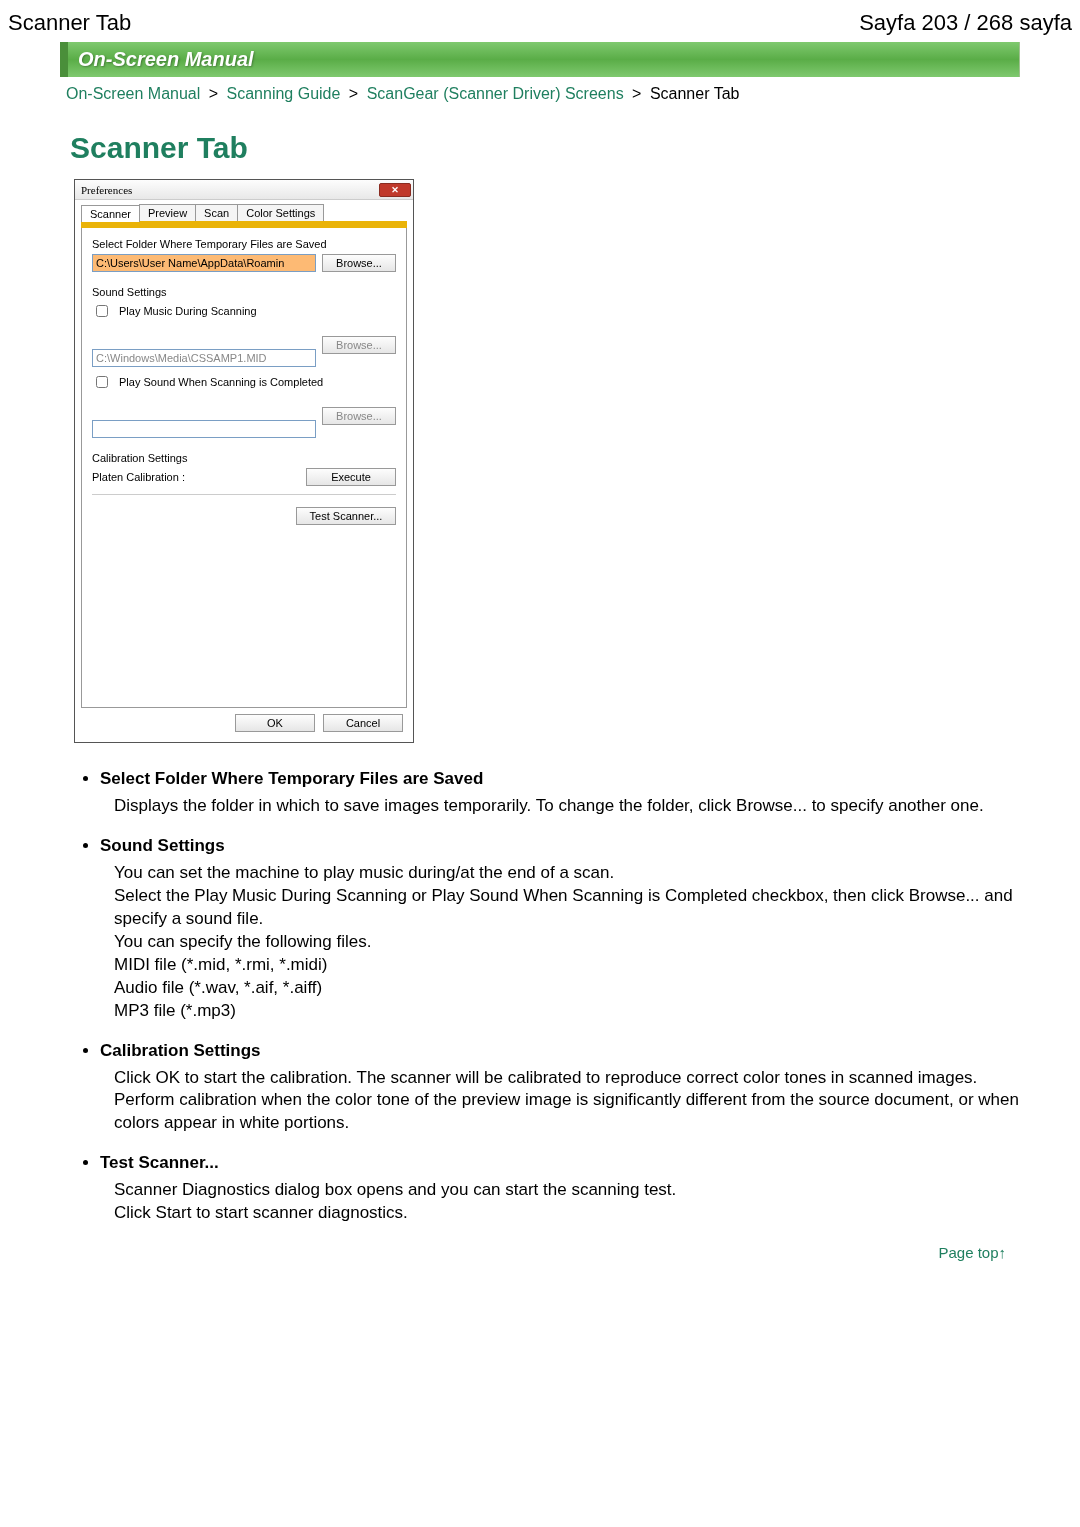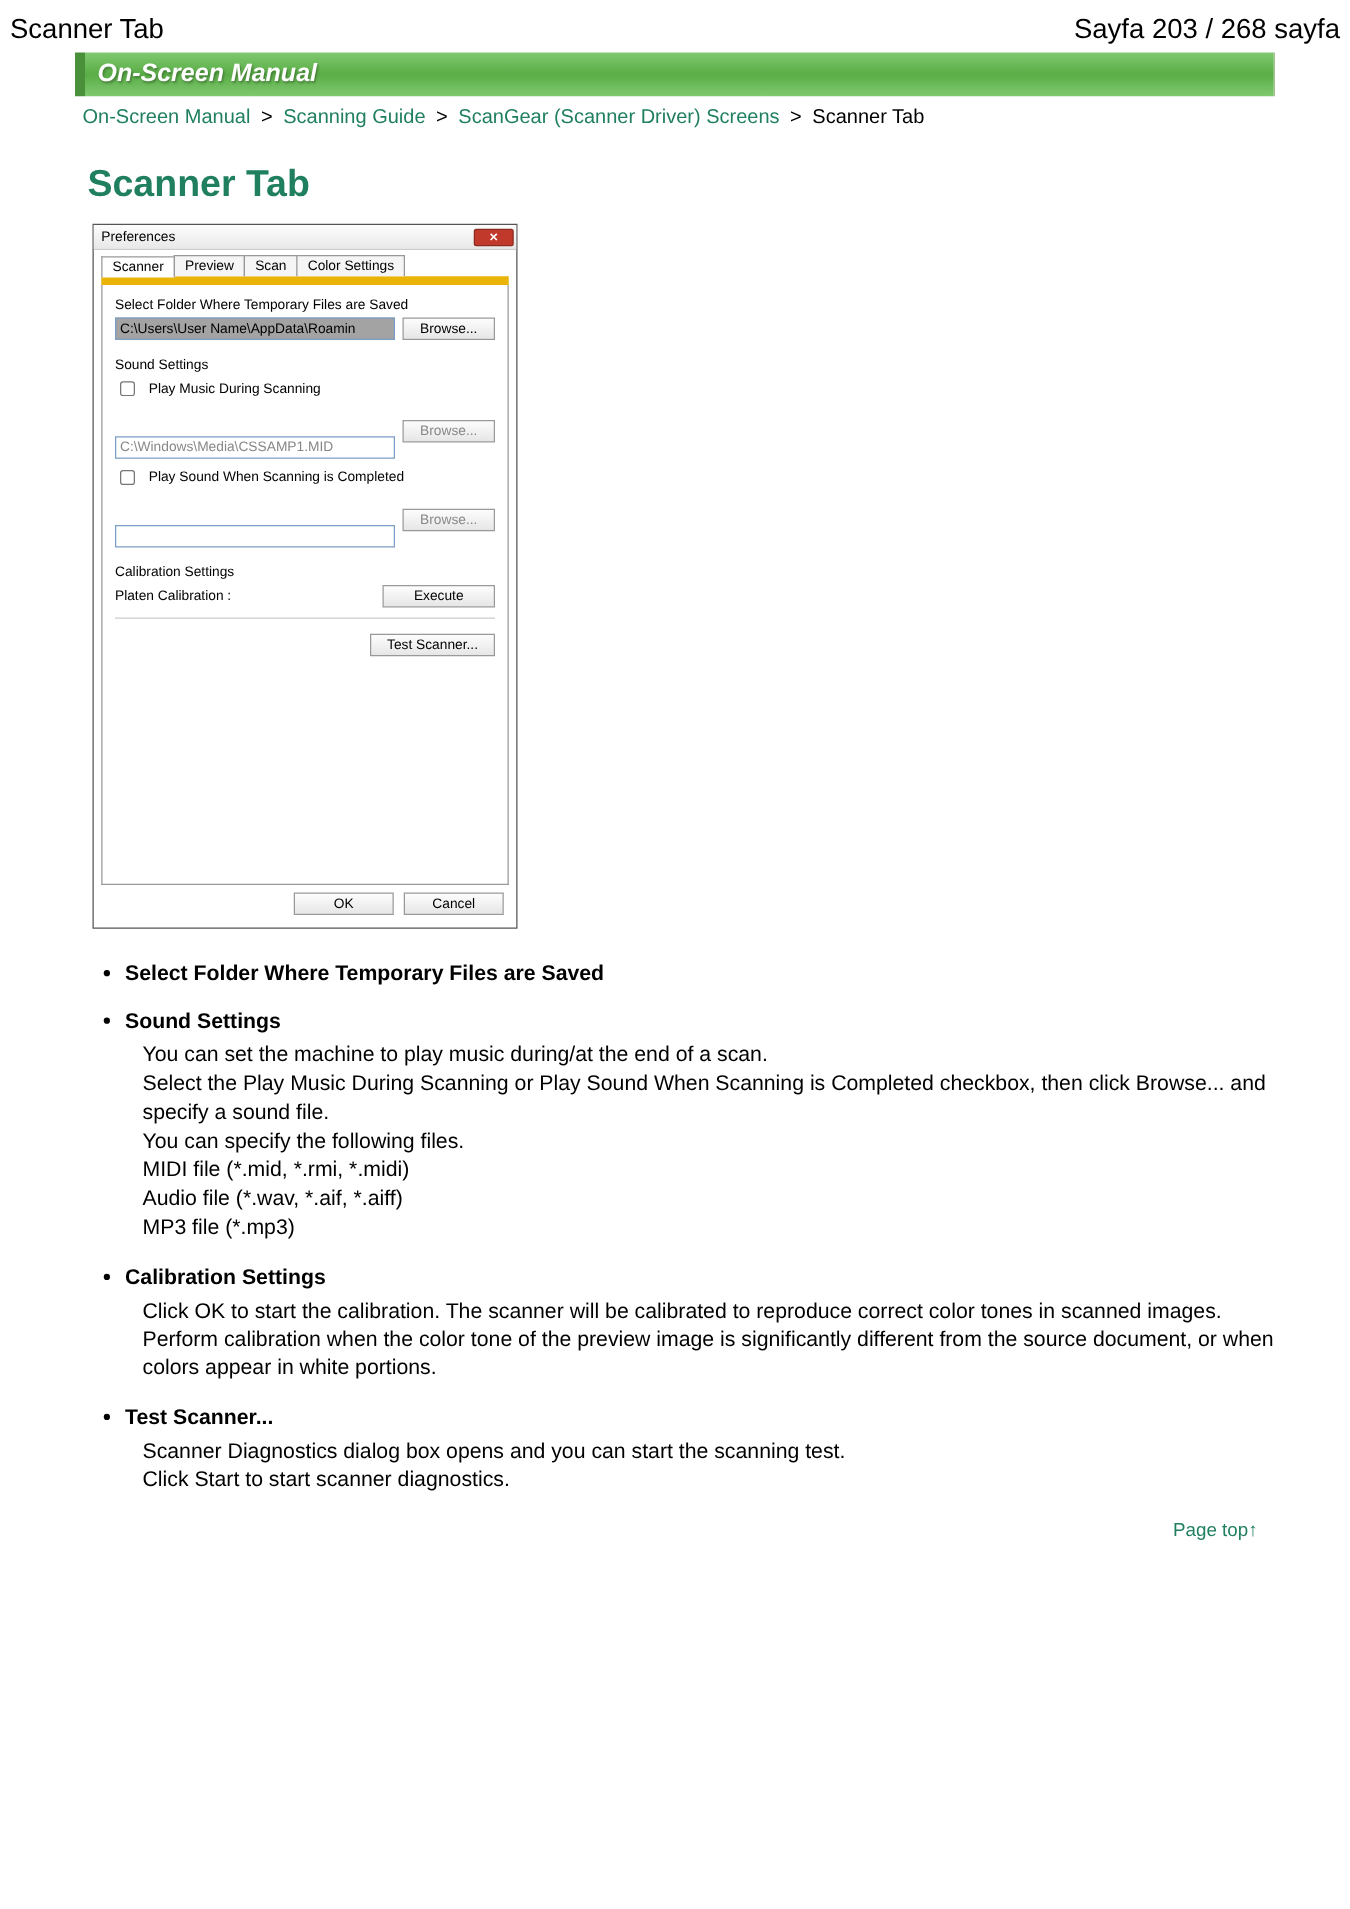--- a/index.html
+++ b/index.html
@@ -61,20 +61,21 @@
     color: #000;
   }
   .titlebar {
     display: flex;
     justify-content: space-between;
     align-items: center;
     background: linear-gradient(to bottom, #fdfdfd, #e8e8e8);
     border-bottom: 1px solid #ccc;
     height: 20px;
     padding: 0 2px 0 6px;
+    font-family: Liberation Serif, serif;
   }
   .titlebar-title { font-size: 11px; }
   .titlebar-close {
     width: 32px; height: 14px;
     background: #c0392b;
     border: 1px solid #8a2c21;
     border-radius: 2px;
     display: flex; align-items: center; justify-content: center;
     color: #fff; font-size: 9px; font-weight: bold;
   }
@@ -102,21 +103,21 @@
   }
   .row { margin-bottom: 4px; }
   .section-label { margin: 14px 0 4px 0; }
   .input-row { display: flex; gap: 6px; align-items: center; }
   .textbox {
     flex: 1;
     height: 18px;
     border: 1px solid #7a9ec4;
     font-size: 11px;
     padding: 1px 3px;
-    background: #a3a3a3;
+    background: #fdba74;
   }
   .textbox.disabled { color: #888; background: #fff; margin-top: 27px; }
   .btn {
     height: 18px;
     min-width: 74px;
     border: 1px solid #999;
     background: linear-gradient(to bottom, #fdfdfd, #e6e6e6);
     font-size: 11px;
     padding: 0 8px;
     display: inline-flex;
@@ -219,20 +220,21 @@
       <div class="ok-cancel">
         <button class="btn" style="min-width:80px;">OK</button>
         <button class="btn" style="min-width:80px;">Cancel</button>
       </div>
     </div>
   </div>
 
   <ul class="bullets">
     <li>
       <div class="bt-title">Select Folder Where Temporary Files are Saved</div>
+      <div class="bt-body">Displays the folder in which to save images temporarily. To change the folder, click Browse... to specify another one.</div>
     </li>
     <li>
       <div class="bt-title">Sound Settings</div>
       <div class="bt-body">You can set the machine to play music during/at the end of a scan.<br>Select the Play Music During Scanning or Play Sound When Scanning is Completed checkbox, then click Browse... and specify a sound file.<br>You can specify the following files.<br>MIDI file (*.mid, *.rmi, *.midi)<br>Audio file (*.wav, *.aif, *.aiff)<br>MP3 file (*.mp3)</div>
     </li>
     <li>
       <div class="bt-title">Calibration Settings</div>
       <div class="bt-body">Click OK to start the calibration. The scanner will be calibrated to reproduce correct color tones in scanned images.<br>Perform calibration when the color tone of the preview image is significantly different from the source document, or when colors appear in white portions.</div>
     </li>
     <li>

